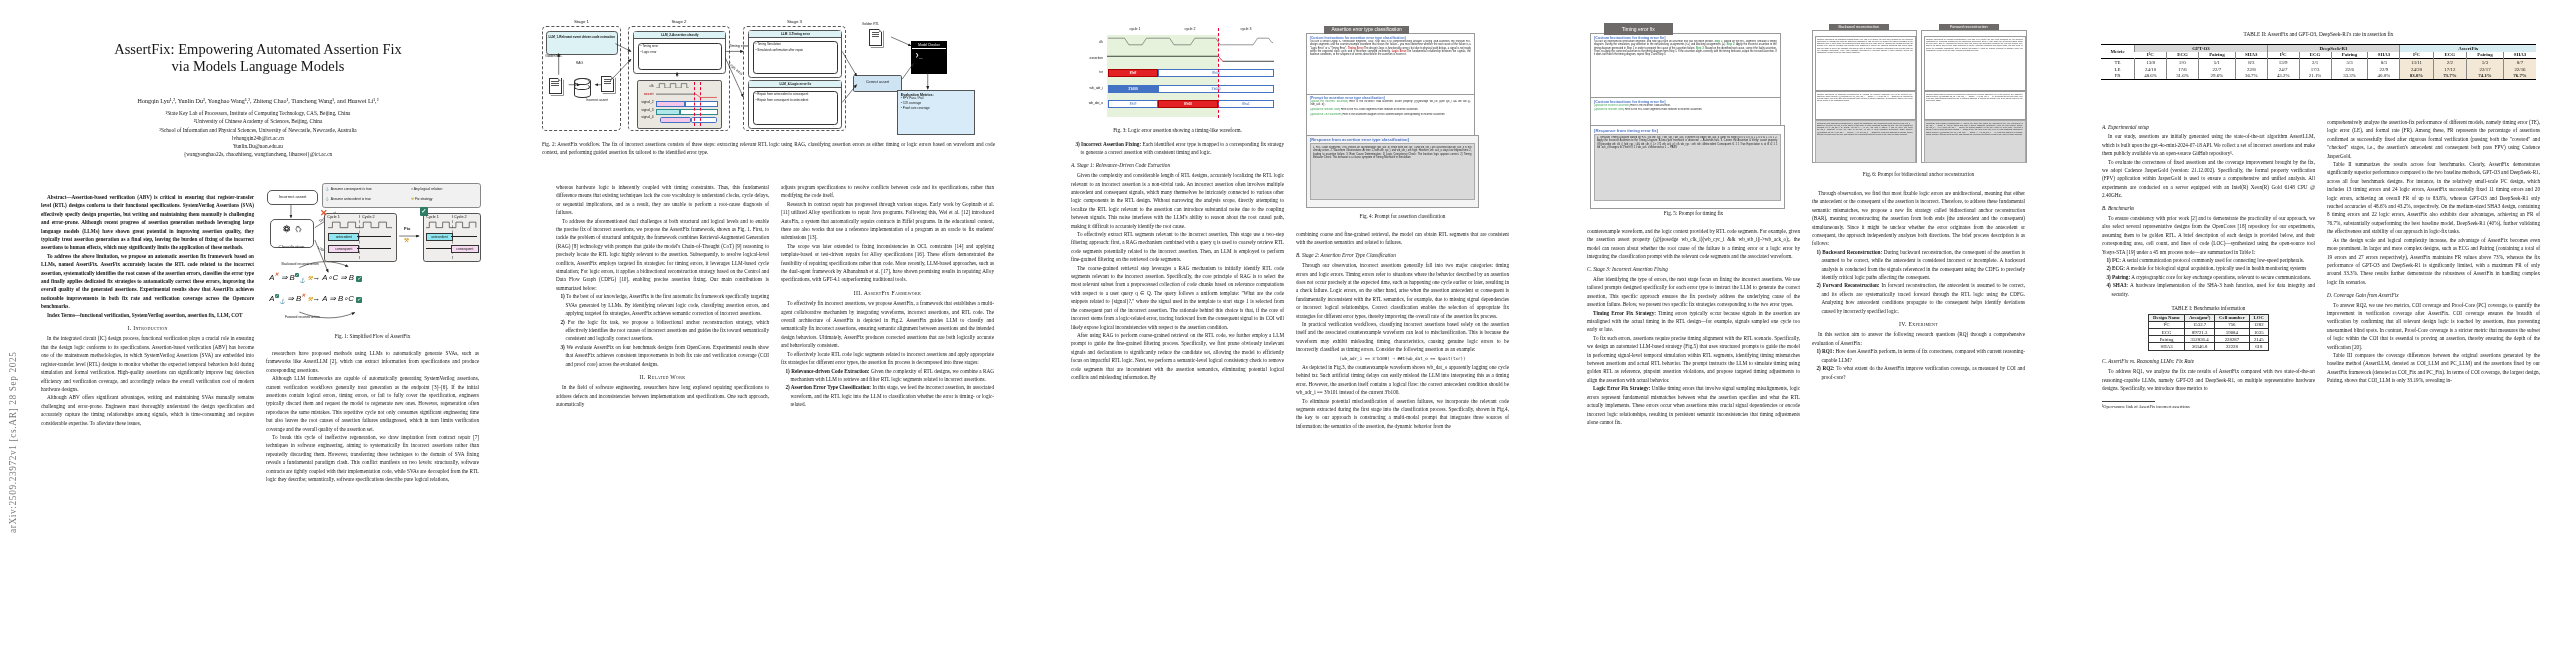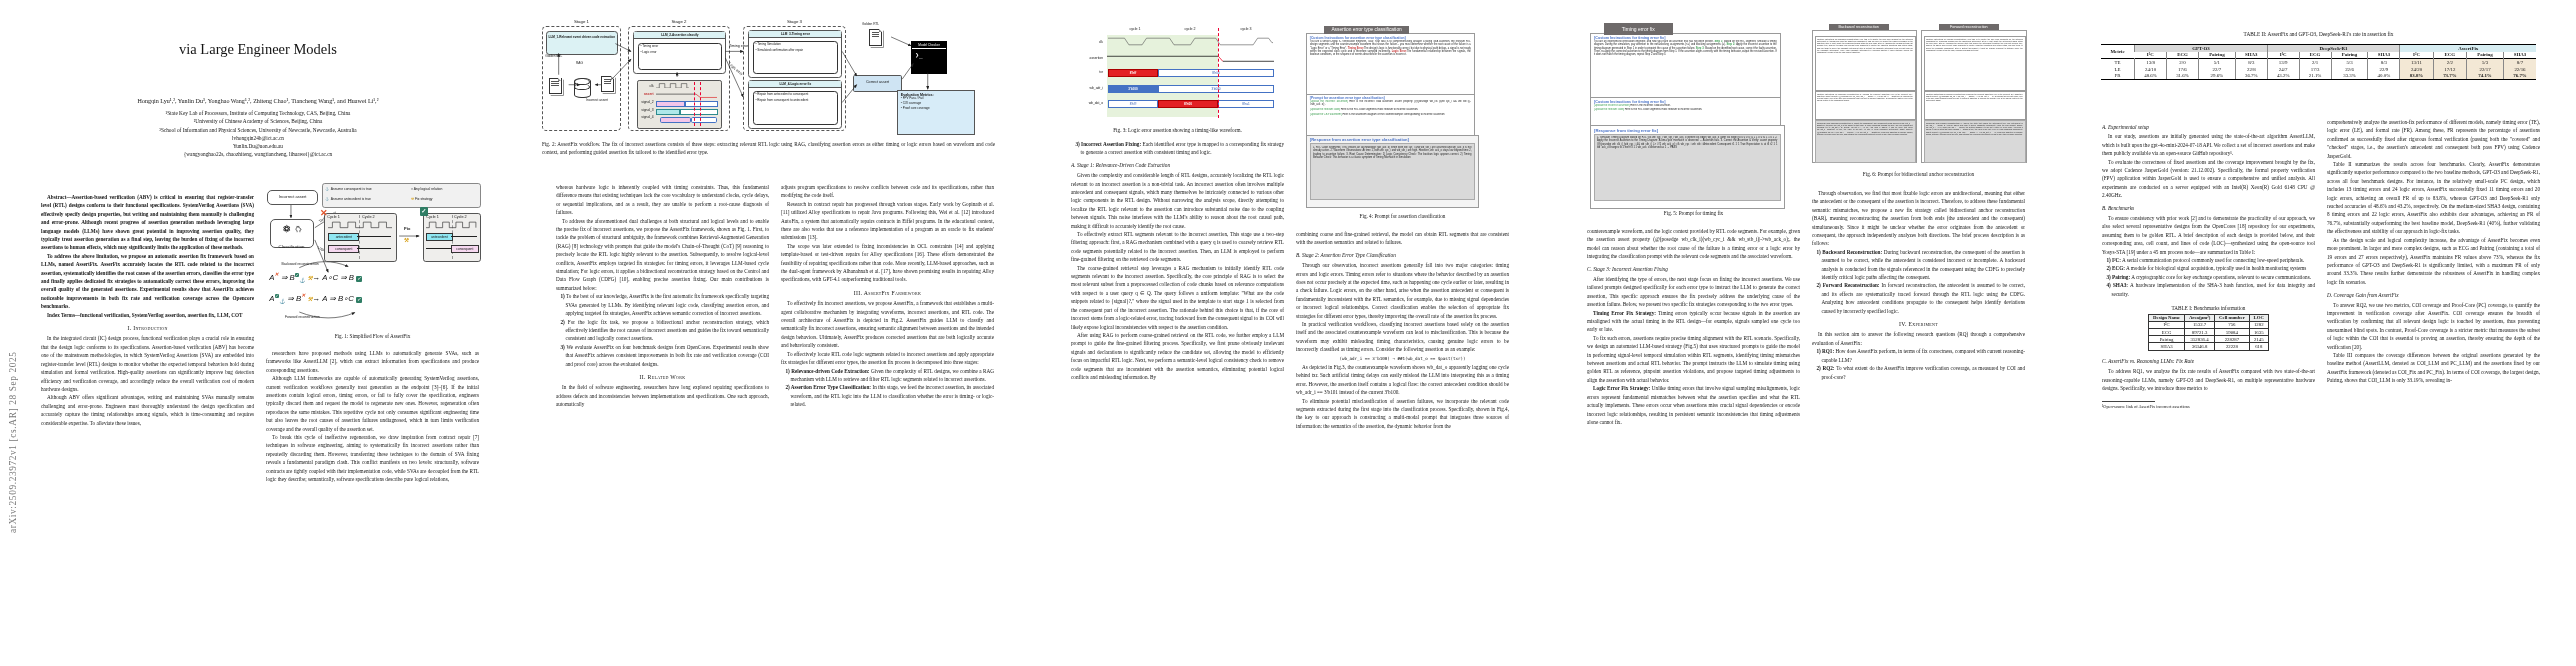--- a/index.html
+++ b/index.html
@@ -59,21 +59,22 @@
   .busr{background:#e32024;color:#fff;border-color:#a00;font-weight:bold;}
   .busb{background:#4472c4;color:#fff;font-weight:bold;}
   .arr{stroke:#222;stroke-width:1.1;fill:none;}
 </style>
 </head>
 <body>
 
 <div class="page" style="left:0">
   <div class="abs sidebar" style="left:7.8px;top:133px;height:400px">arXiv:2509.23972v1  [cs.AR]  28 Sep 2025</div>
   <div class="abs" style="left:33px;top:41px;width:450px;text-align:center;font-size:14.5px;">
-    <div>via Large Engineer Models</div>
+    <div>AssertFix: Empowering Automated Assertion Fix</div>
+    <div>via Models Language Models</div>
   </div>
   <div class="abs" style="left:33px;top:98px;width:450px;text-align:center;font-size:6.1px;">Hongqin Lyu¹,², Yunlin Du³, Yonghao Wang¹,², Zhiteng Chao¹, Tiancheng Wang¹, and Huawei Li¹,²</div>
   <div class="abs" style="left:33px;top:109px;width:450px;text-align:center;font-size:5.3px;line-height:8.3px;">
     <div>¹State Key Lab of Processors, Institute of Computing Technology, CAS, Beijing, China</div>
     <div>²University of Chinese Academy of Sciences, Beijing, China</div>
     <div>³School of Information and Physical Sciences, University of Newcastle, Newcastle, Australia</div>
     <div>lvhongqin24b@ict.ac.cn</div>
     <div>Yunlin.Du@uon.edu.au</div>
     <div>{wangyonghao22s, chaozhiteng, wangtiancheng, lihuawei}@ict.ac.cn</div>
   </div>

